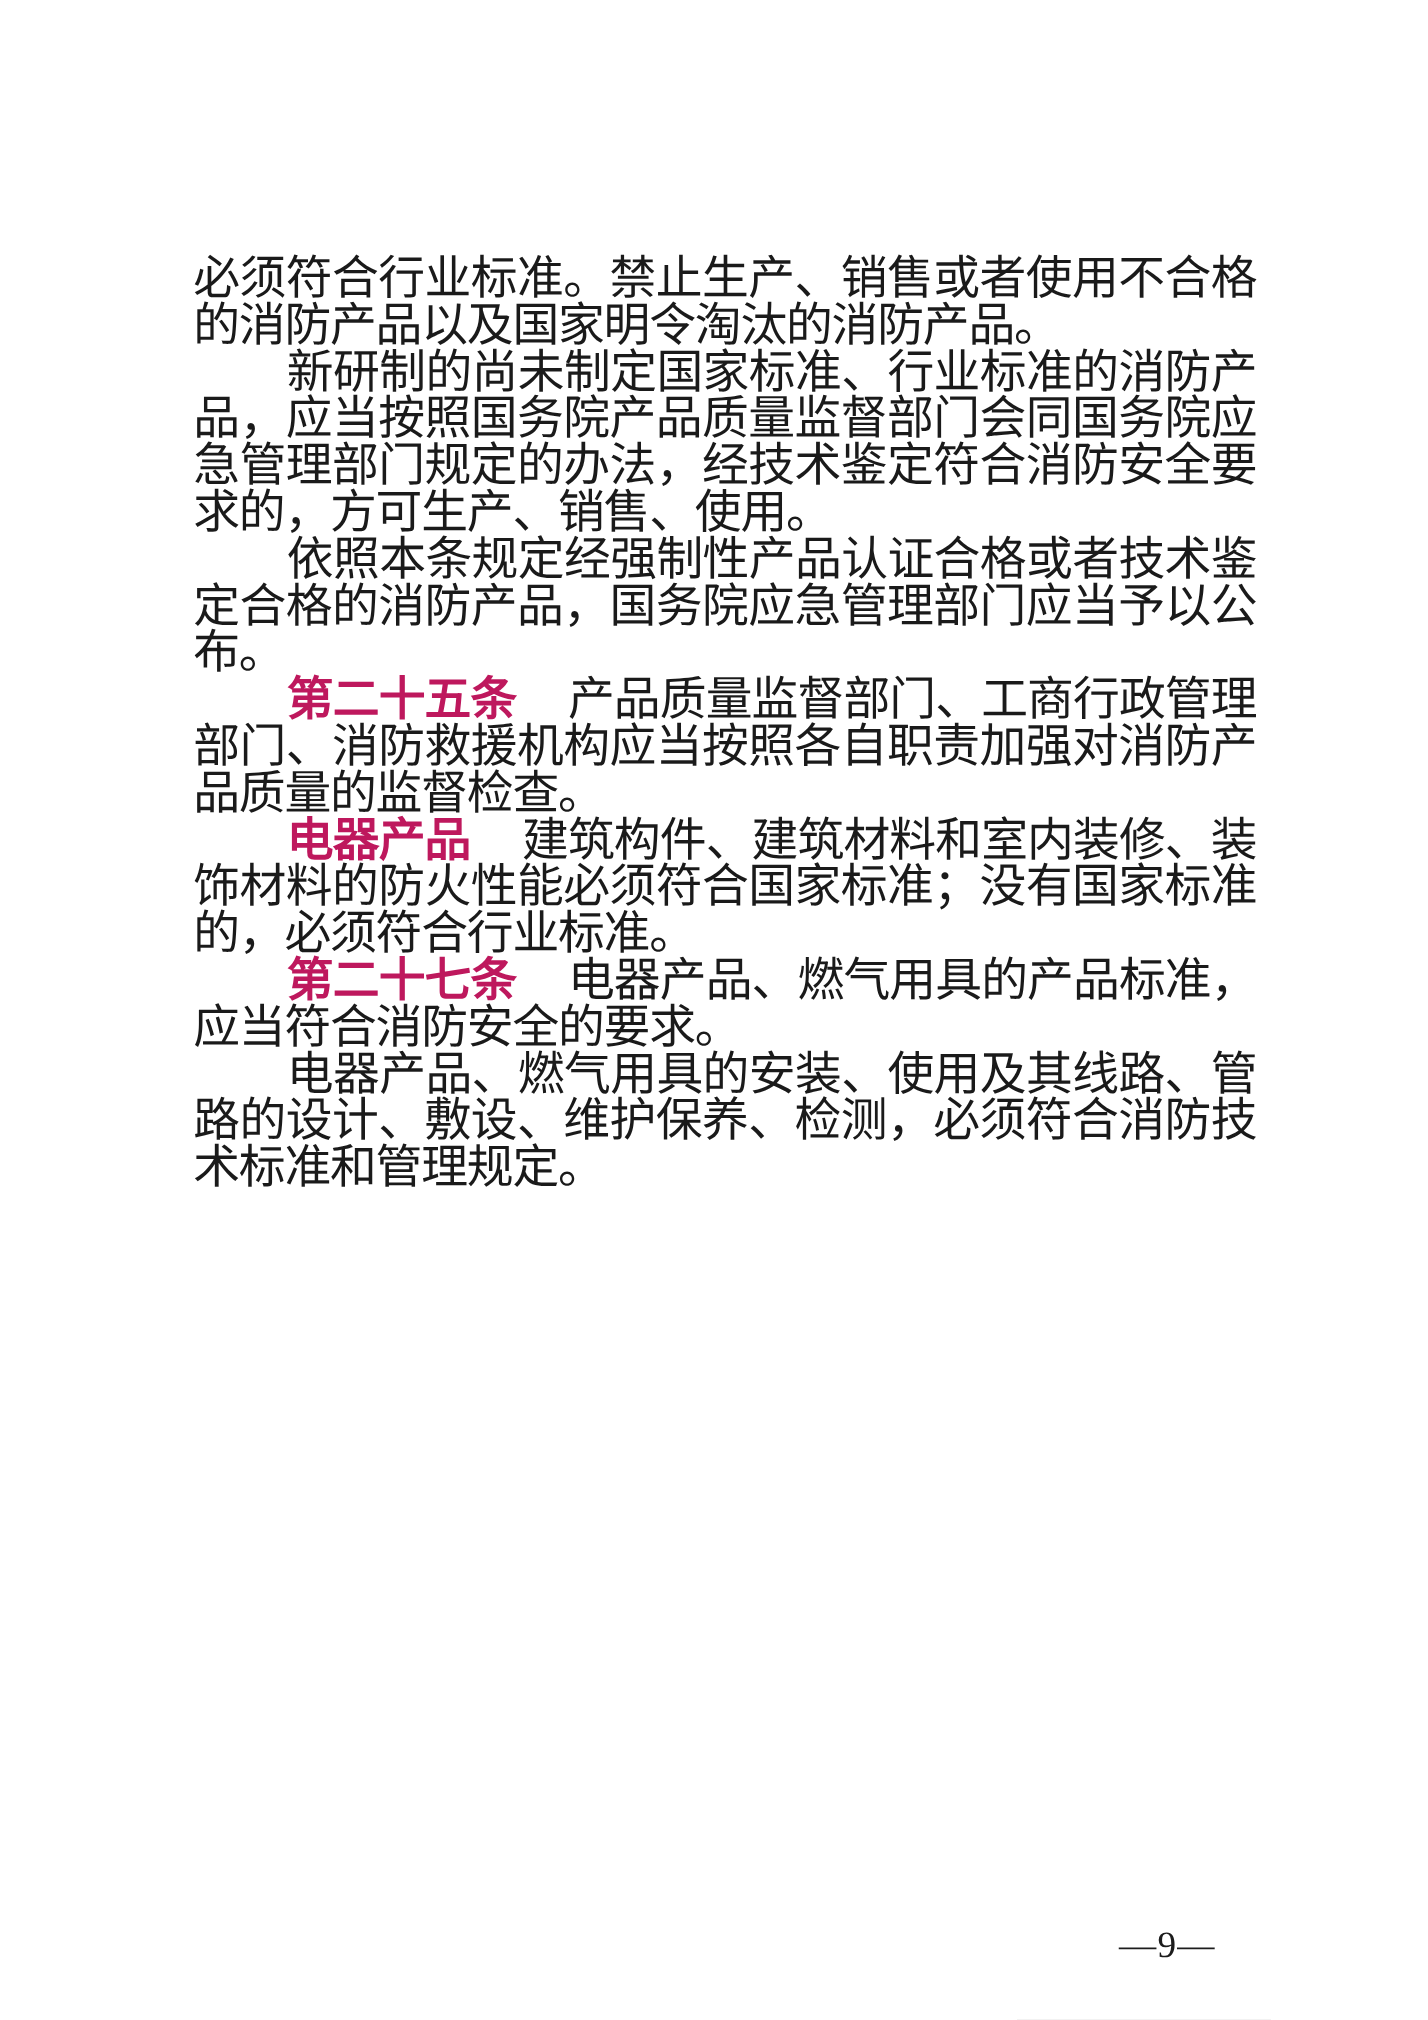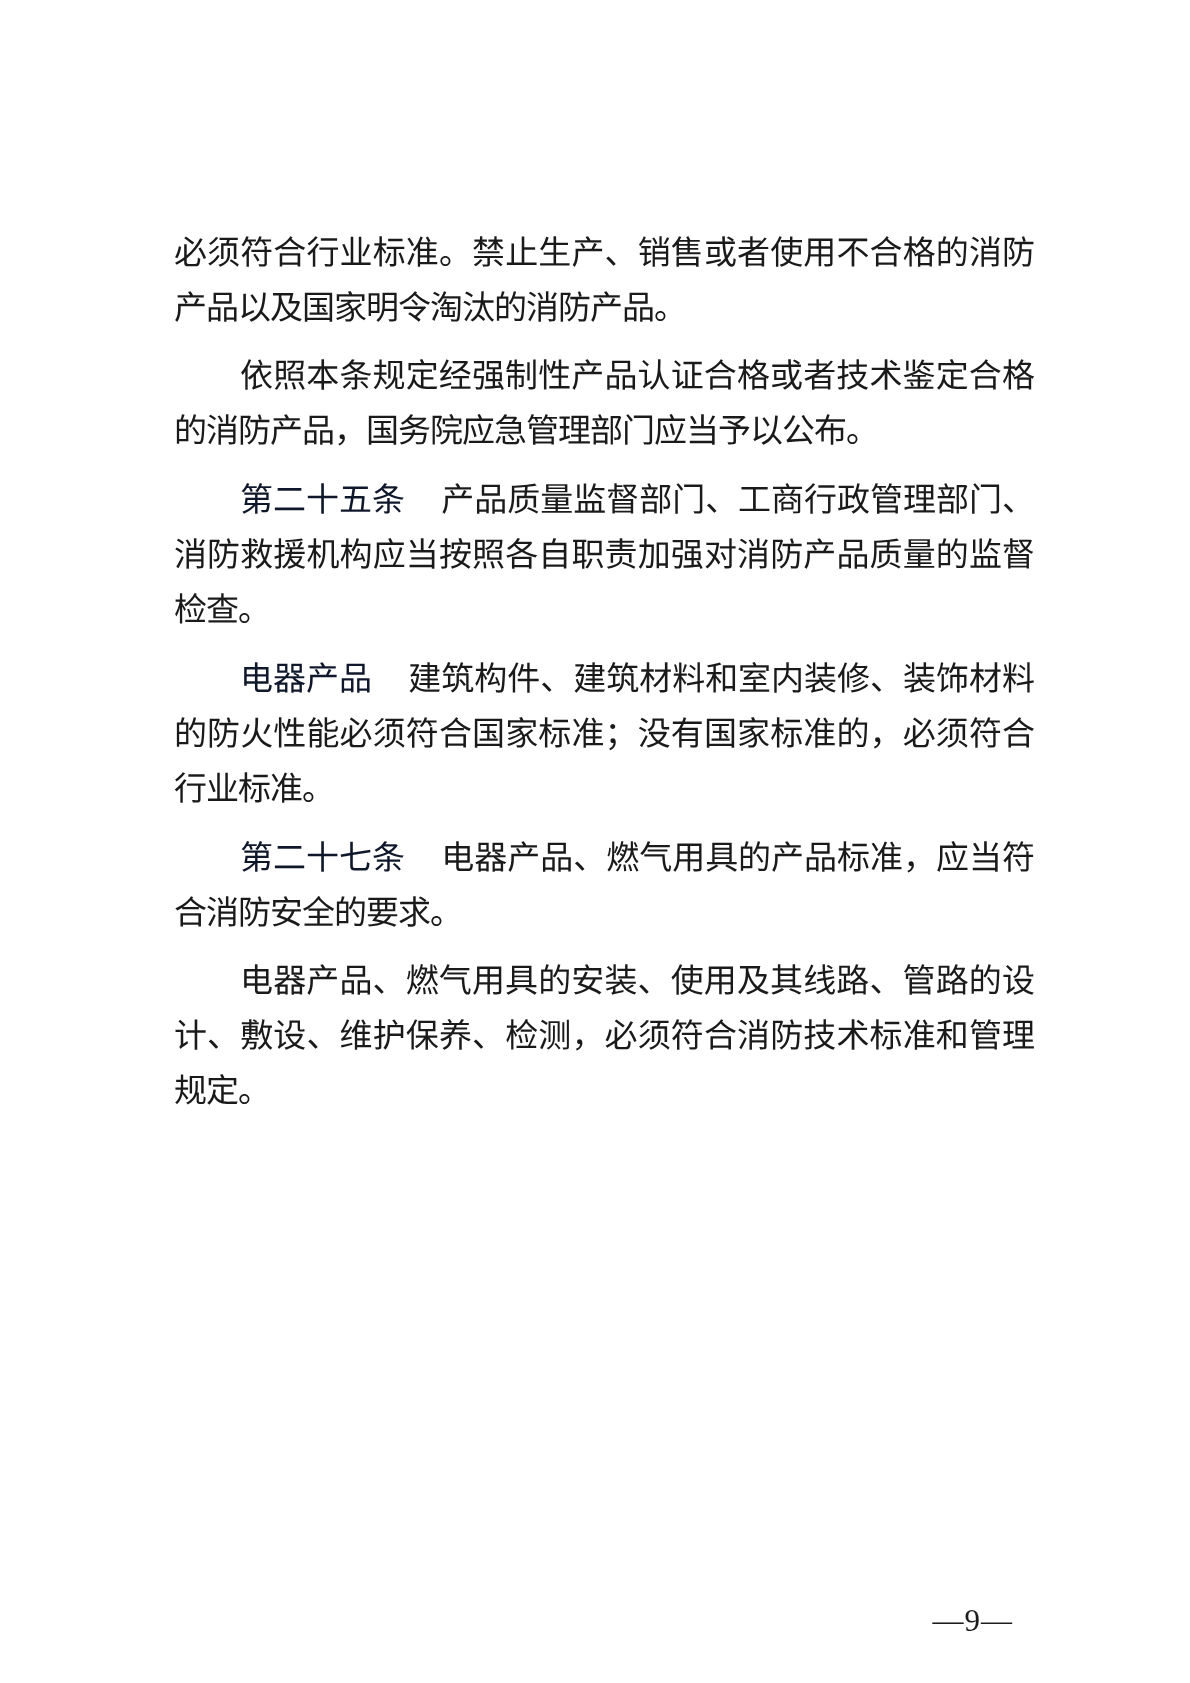--- a/index.html
+++ b/index.html
@@ -16,36 +16,36 @@
     margin: 0 auto;
     overflow: hidden;
   }
   .text-block {
     position: absolute;
     left: 161px;
     top: 213px;
     width: 886px;
   }
   .para {
-    margin: 13px;
+    margin: 0;
     font-family: "Liberation Serif", "DejaVu Serif", serif;
-    font-size: 33px;
-    line-height: 55px;
+    font-size: 39px;
+    line-height: 39px;
     letter-spacing: -1px;
     color: #1a1a1a;
     text-align: justify;
     text-justify: inter-character;
   }
   .para.indent {
     text-indent: 2em;
   }
   .article-label {
     font-family: "Liberation Sans", "DejaVu Sans", sans-serif;
-    font-weight: 400;
-    color: #0f172a;
+    font-weight: 700;
+    color: #be185d;
     margin-right: 1.1em;
   }
   .page-number {
     position: absolute;
     top: 1601px;
     right: 177px;
     font-family: "Liberation Serif", "DejaVu Serif", serif;
     font-size: 31px;
     line-height: 40px;
     color: #1c1c1c;
@@ -53,20 +53,21 @@
   }
 </style>
 </head>
 <body>
 
 <div class="page">
   <div class="text-block" id="text-block">
   <p class="para"><span class="para-text">必须符合行业标准。禁止生产、销售或者使用不合格的消防产品以及国家明令淘汰的消防产品。</span></p>
 
 
+  <p class="para indent"><span class="para-text">新研制的尚未制定国家标准、行业标准的消防产品，应当按照国务院产品质量监督部门会同国务院应急管理部门规定的办法，经技术鉴定符合消防安全要求的，方可生产、销售、使用。</span></p>
 
   <p class="para indent"><span class="para-text">依照本条规定经强制性产品认证合格或者技术鉴定合格的消防产品，国务院应急管理部门应当予以公布。</span></p>
 
   <p class="para indent"><span class="article-label">第二十五条</span><span class="para-text">产品质量监督部门、工商行政管理部门、消防救援机构应当按照各自职责加强对消防产品质量的监督检查。</span></p>
 
   <p class="para indent"><span class="article-label">电器产品</span><span class="para-text">建筑构件、建筑材料和室内装修、装饰材料的防火性能必须符合国家标准；没有国家标准的，必须符合行业标准。</span></p>
 
 
   <p class="para indent"><span class="article-label">第二十七条</span><span class="para-text">电器产品、燃气用具的产品标准，应当符合消防安全的要求。</span></p>
 

